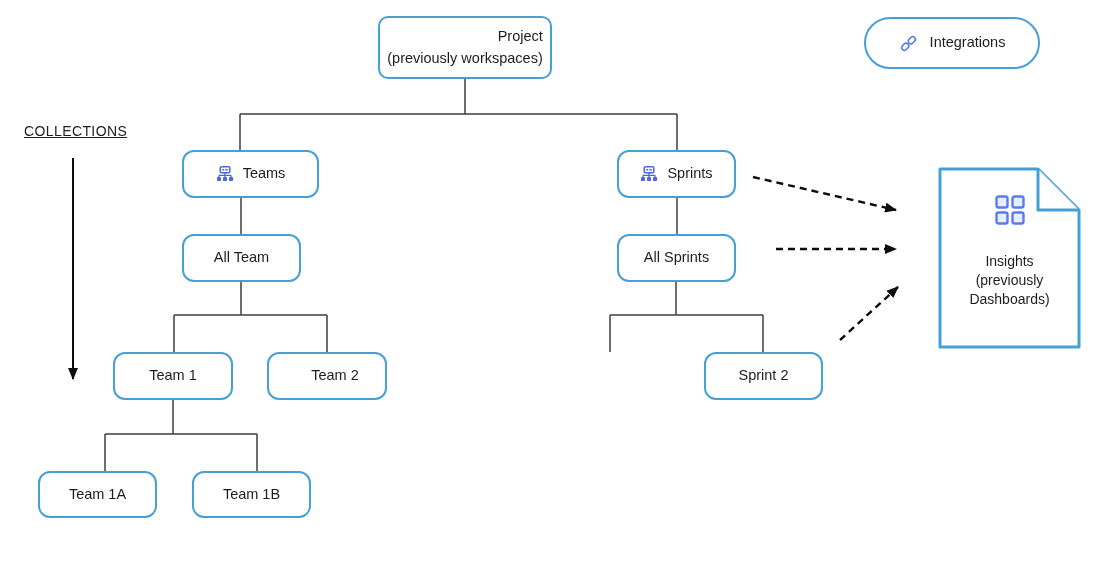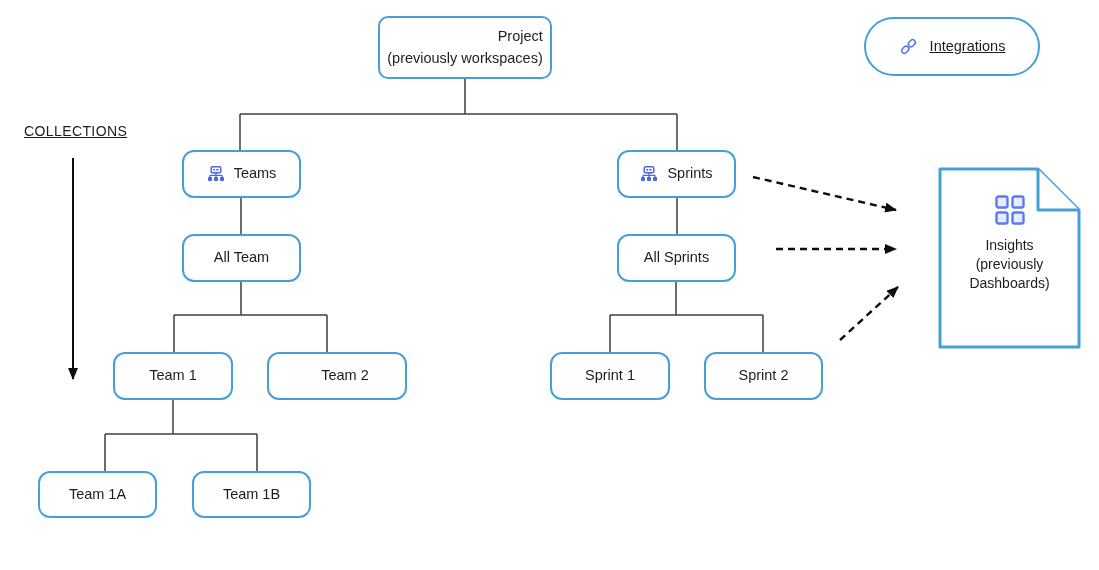--- a/index.html
+++ b/index.html
@@ -45,21 +45,21 @@
     color: #1d1d1d;
     text-decoration: underline;
   }
   .doc-content {
     position: absolute;
     left: 940px; top: 195px;
     width: 139px;
     display: flex;
     flex-direction: column;
     align-items: center;
-    gap: 7px;
+    gap: 23px;
   }
   .doc-text {
     font-size: 14px;
     line-height: 19px;
     color: #1d1d1d;
     text-align: center;
   }
 </style>
 </head>
 <body>
@@ -98,33 +98,33 @@
 
   <div class="side-label">COLLECTIONS</div>
 
   <div class="box" style="left:378px;top:16px;width:174px;height:63px;border-radius:10px;">
     <div class="stack">
       <span class="lbl">Project</span>
       <span class="lbl">(previously workspaces)</span>
     </div>
   </div>
 
-  <div class="box" style="left:864px;top:17px;width:176px;height:59px;border-radius:31px;gap:12px;text-decoration:underline;">
+  <div class="box" style="left:864px;top:17px;width:176px;height:52px;border-radius:31px;gap:12px;">
     <span class="icon">
       <svg width="19" height="19" viewBox="0 0 20 20">
         <g transform="rotate(-45 10 10)" stroke="#5b78ea" stroke-width="1.7" fill="none">
           <rect x="1" y="7.2" width="8.2" height="5.6" rx="2.8"></rect>
           <rect x="10.8" y="7.2" width="8.2" height="5.6" rx="2.8"></rect>
         </g>
       </svg>
     </span>
     <span class="lbl">Integrations</span>
   </div>
 
-  <div class="box" style="left:182px;top:150px;width:119px;height:48px;border-radius:12px;">
+  <div class="box" style="left:182px;top:150px;width:137px;height:48px;border-radius:12px;">
     <span class="icon">
       <svg width="18" height="16" viewBox="0 0 18 16">
         <rect x="4.2" y="0.8" width="9.6" height="6" rx="1.3" fill="none" stroke="#4a68e0" stroke-width="1.5"></rect>
         <circle cx="7.1" cy="3.8" r="1" fill="#4a68e0"></circle>
         <rect x="9.1" y="3.1" width="2.7" height="1.5" rx="0.7" fill="#4a68e0"></rect>
         <path d="M9 6.8 V9.3 M3 9.3 H15 M3 9.3 V11 M9 9.3 V11 M15 9.3 V11" stroke="#4a68e0" stroke-width="1.3" fill="none"></path>
         <rect x="1" y="11" width="4" height="4" rx="0.8" fill="#4a68e0"></rect>
         <rect x="7" y="11" width="4" height="4" rx="0.8" fill="#4a68e0"></rect>
         <rect x="13" y="11" width="4" height="4" rx="0.8" fill="#4a68e0"></rect>
       </svg>
@@ -151,27 +151,24 @@
     <span class="lbl">All Team</span>
   </div>
 
   <div class="box" style="left:617px;top:234px;width:119px;height:48px;border-radius:12px;">
     <span class="lbl">All Sprints</span>
   </div>
 
   <div class="box" style="left:113px;top:352px;width:120px;height:48px;border-radius:12px;">
     <span class="lbl">Team 1</span>
   </div>
-  <div class="box" style="left:267px;top:352px;width:140px;height:48px;border-radius:12px;padding-left:16px;">
+  <div class="box" style="left:267px;top:352px;width:120px;height:48px;border-radius:12px;padding-left:16px;">
     <span class="lbl">Team 2</span>
   </div>
 
-  <div class="box" style="left:550px;top:352px;width:120px;height:48px;border-radius:12px;">
-    <span class="lbl">Sprint 1</span>
-  </div>
   <div class="box" style="left:704px;top:352px;width:119px;height:48px;border-radius:12px;">
     <span class="lbl">Sprint 2</span>
   </div>
 
   <div class="box" style="left:38px;top:471px;width:119px;height:47px;border-radius:12px;">
     <span class="lbl">Team 1A</span>
   </div>
   <div class="box" style="left:192px;top:471px;width:119px;height:47px;border-radius:12px;">
     <span class="lbl">Team 1B</span>
   </div>

